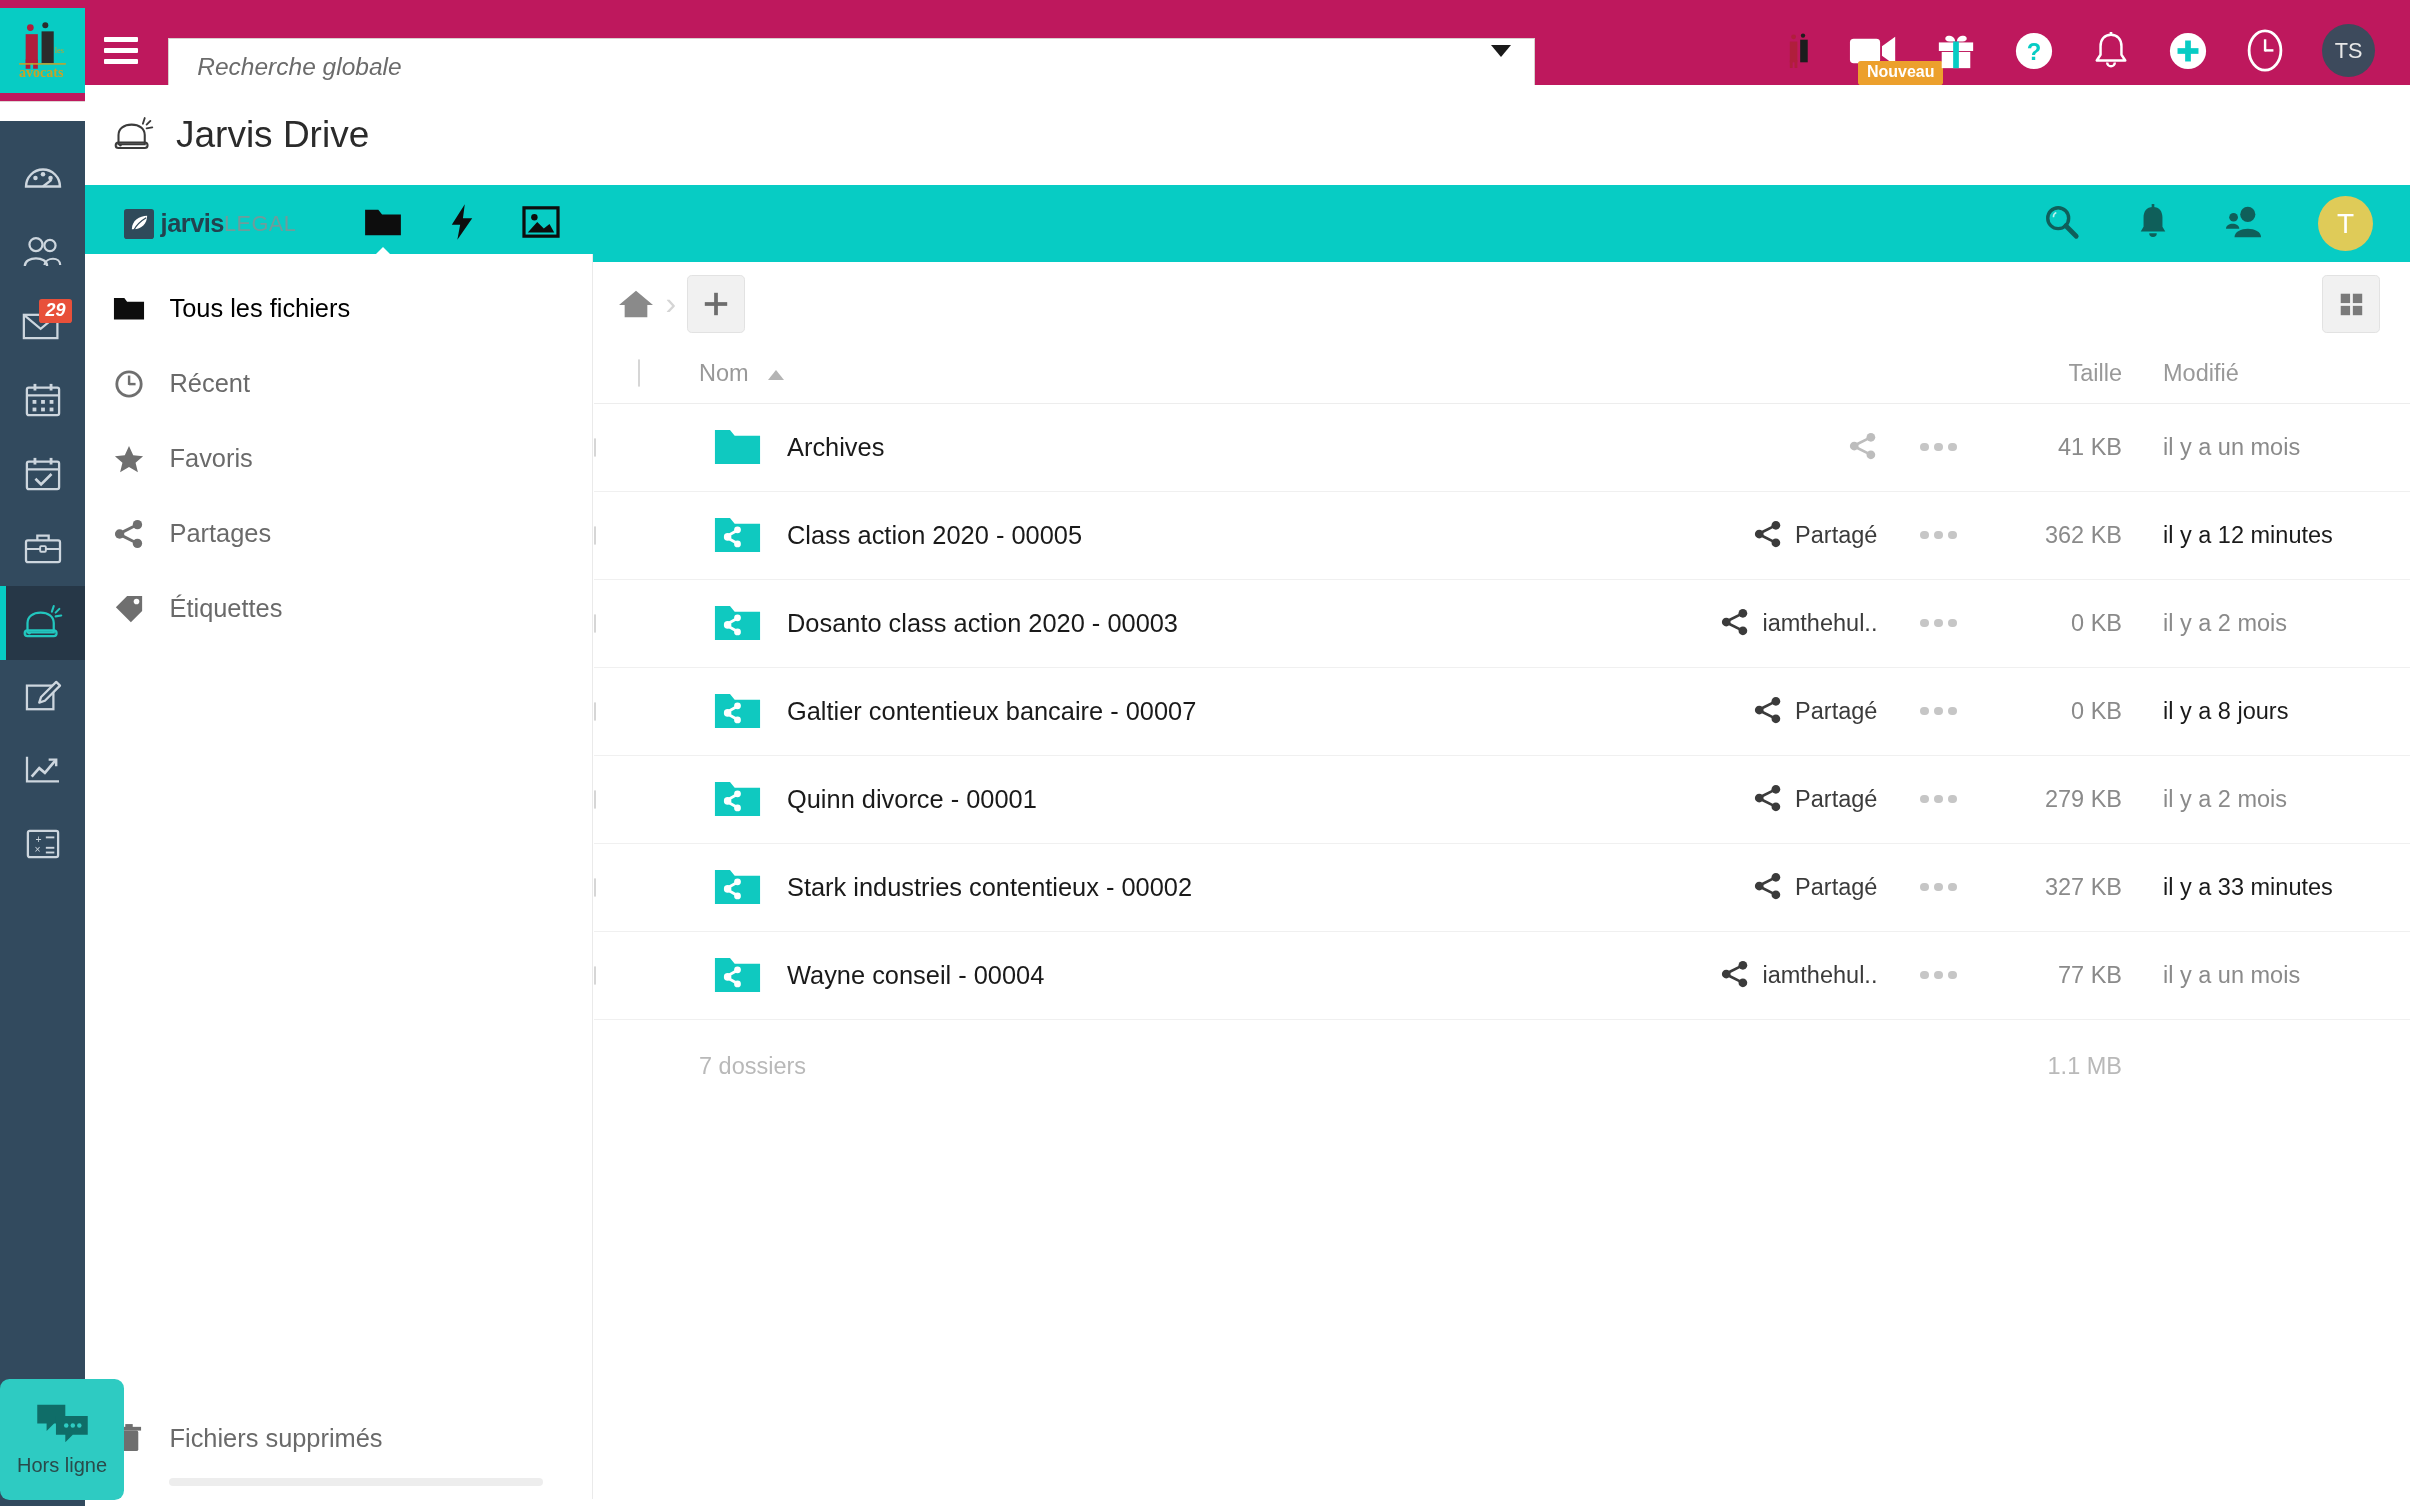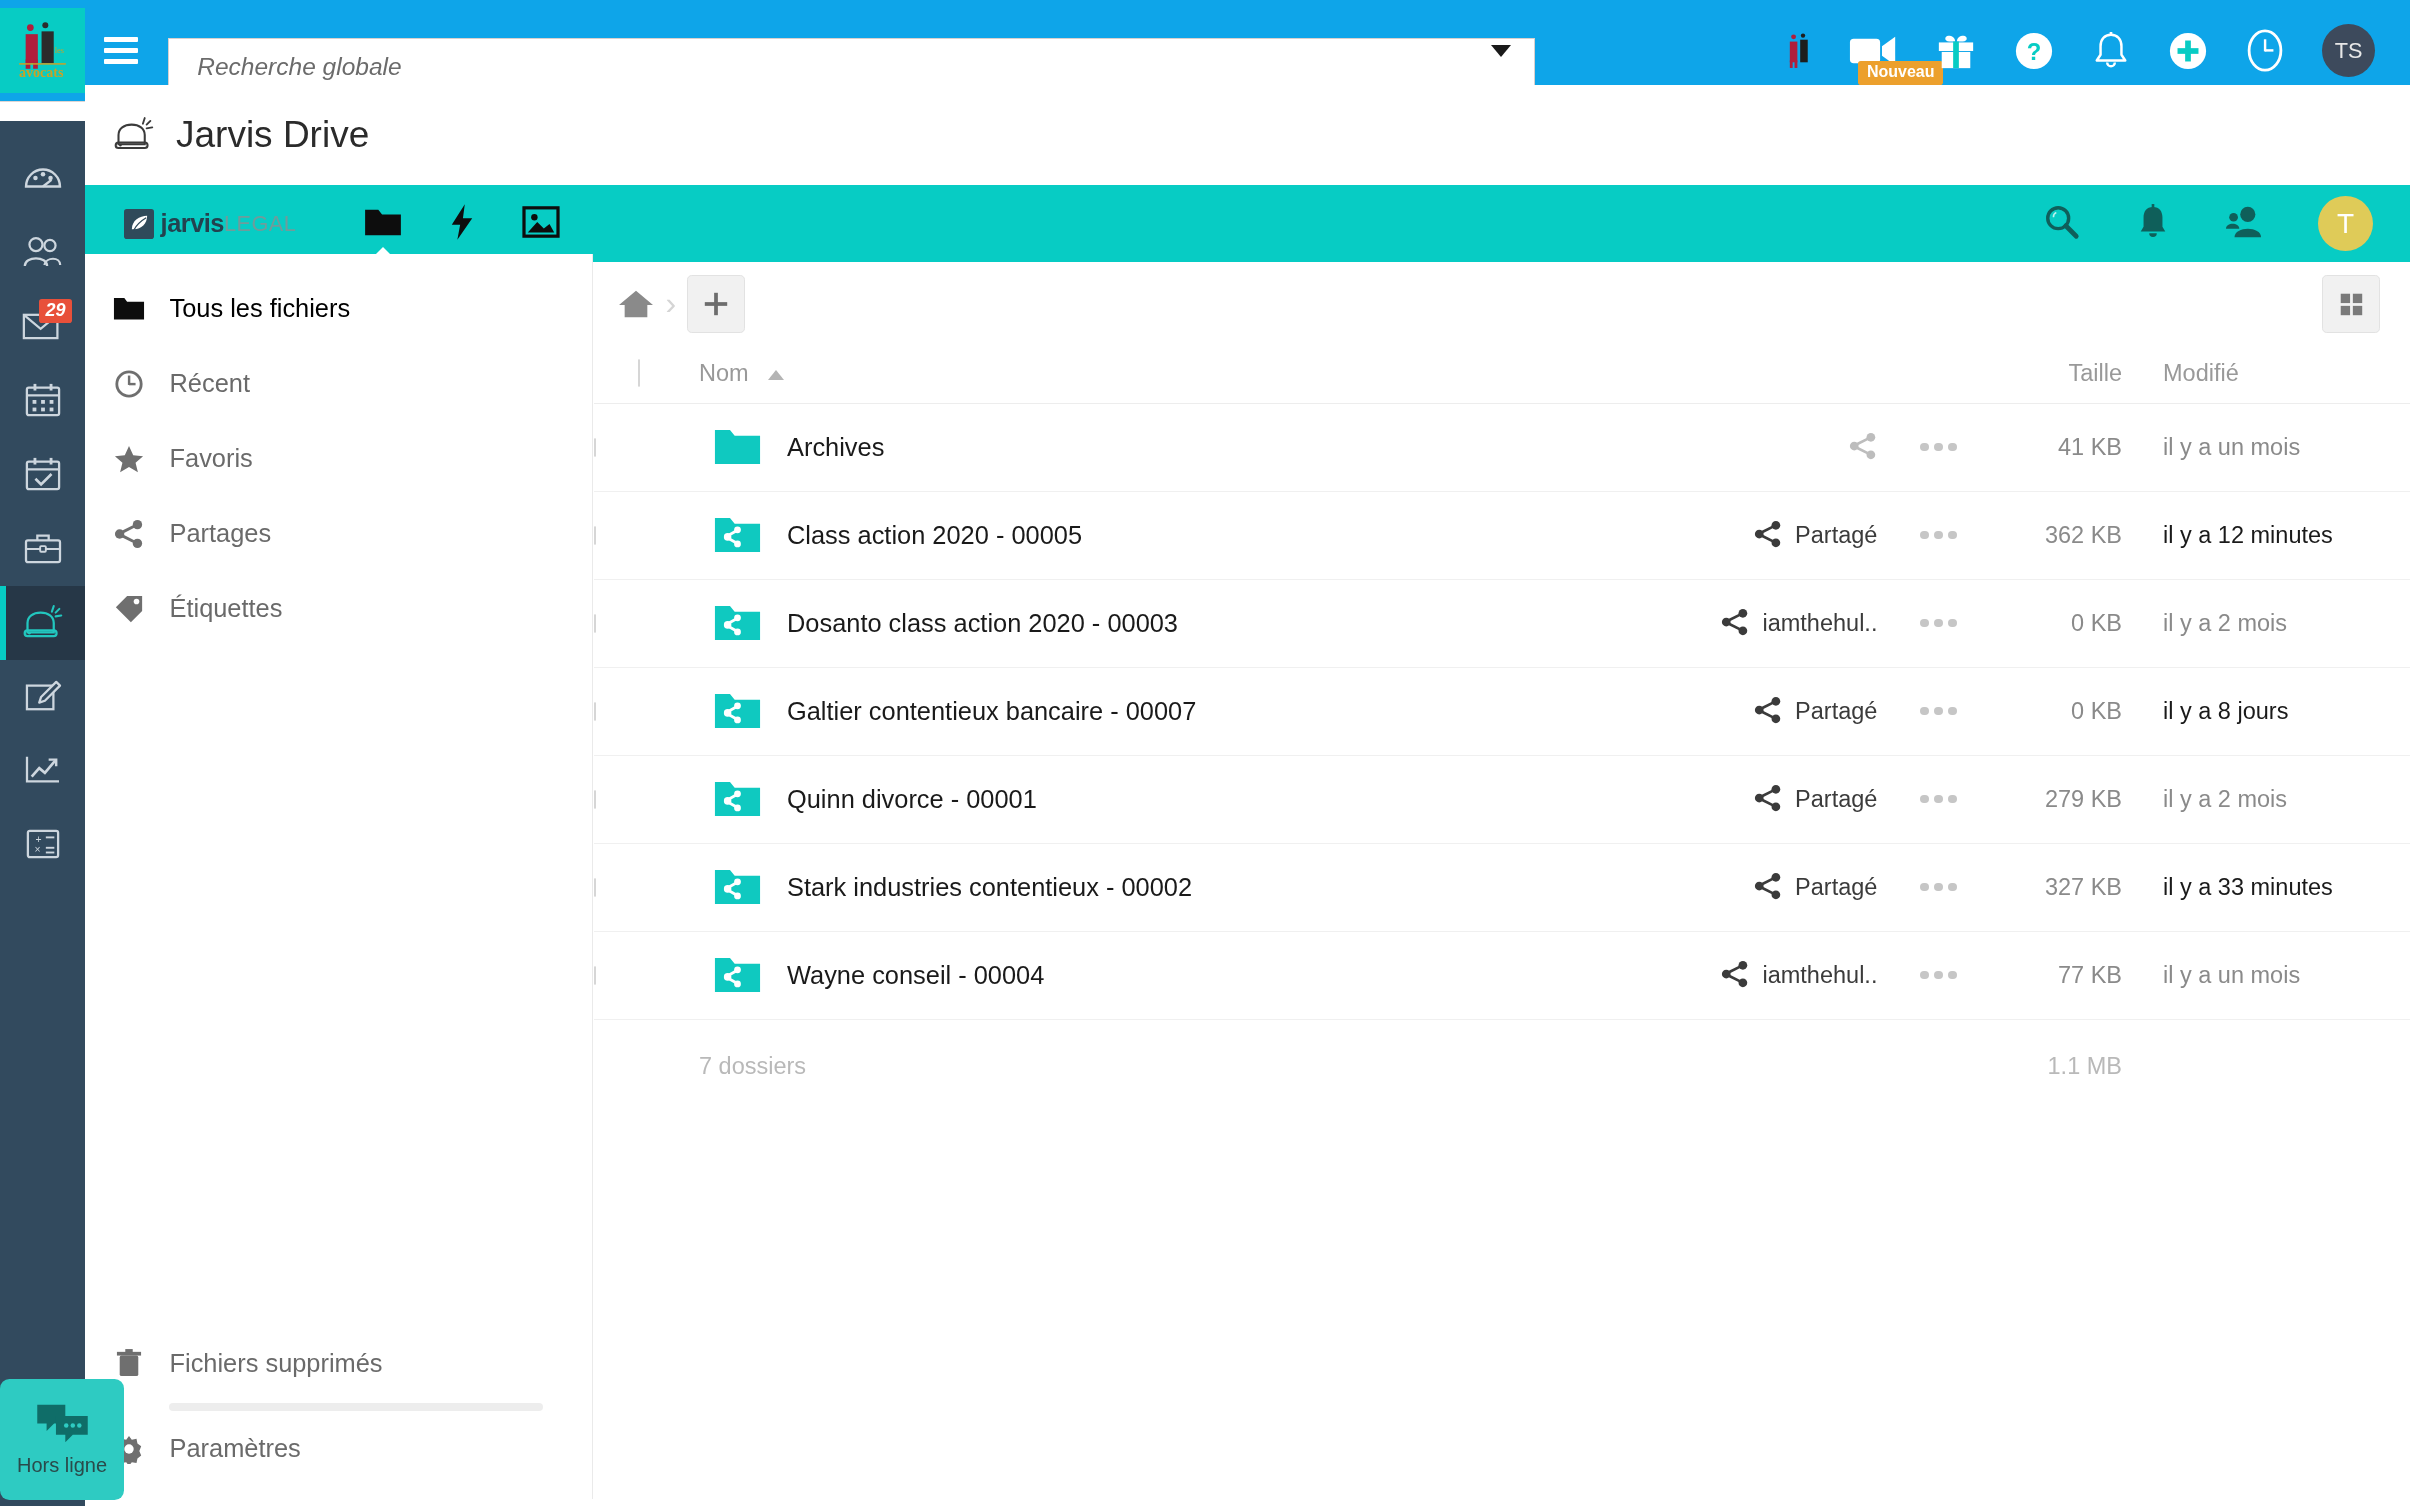--- a/index.html
+++ b/index.html
@@ -5,21 +5,21 @@
   * { box-sizing: border-box; margin: 0; padding: 0; }
   html, body {
     width: 2411px; height: 1507px;
     font-family: "Liberation Sans", sans-serif;
     background: #fff; overflow: hidden;
   }
 
   
   .topbar {
     position: absolute; top: 0; left: 0; width: 2411px; height: 102px;
-    background: #0ea5e9; display: flex; align-items: center;
+    background: #be185d; display: flex; align-items: center;
     border-bottom: 1.9px solid #ded5d3;
   }
   .brand-logo {
     width: 85px; height: 85px; flex: 0 0 85px;
     display: flex; align-items: center; justify-content: center;
     background: #07CCC4; position: relative;
   }
   .brand-logo svg { display: block; }
 
   .hamburger {
@@ -580,29 +580,20 @@
           <rect x="10" y="1" width="8" height="4" fill="#6f6f6f"></rect>
         </svg>
       </span>
       <span class="lbl">Fichiers supprimés</span>
     </div>
 
     <div class="quota-wrap">
       <div class="quota-bar"></div>
     </div>
 
-    <div class="fnitem">
-      <span class="fnicon">
-        <svg width="30" height="30" viewBox="0 0 32 32">
-          <path d="M16 2 l3 4 l5 -1 l1 5 l4 3 l-2 5 l2 5 l-4 3 l-1 5 l-5 -1 l-3 4 l-3 -4 l-5 1 l-1 -5 l-4 -3 l2 -5 l-2 -5 l4 -3 l1 -5 l5 1 Z" fill="#6f6f6f"></path>
-          <circle cx="16" cy="16" r="5" fill="#fff"></circle>
-        </svg>
-      </span>
-      <span class="lbl">Paramètres</span>
-    </div>
   </div>
 </div>
 
 <div class="main">
 
   <div class="controls">
     <span class="crumb-home">
       <svg width="38" height="34" viewBox="0 0 40 36">
         <path d="M20 4 L38 19 L32 19 L32 32 L8 32 L8 19 L2 19 Z" fill="#8a8a8a"></path>
       </svg>

